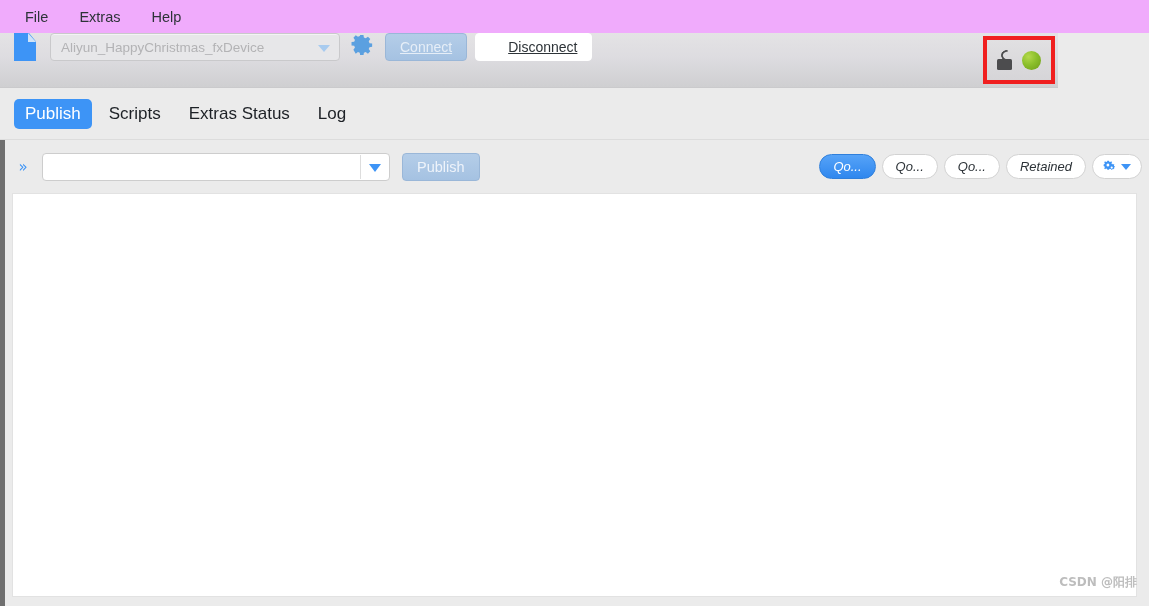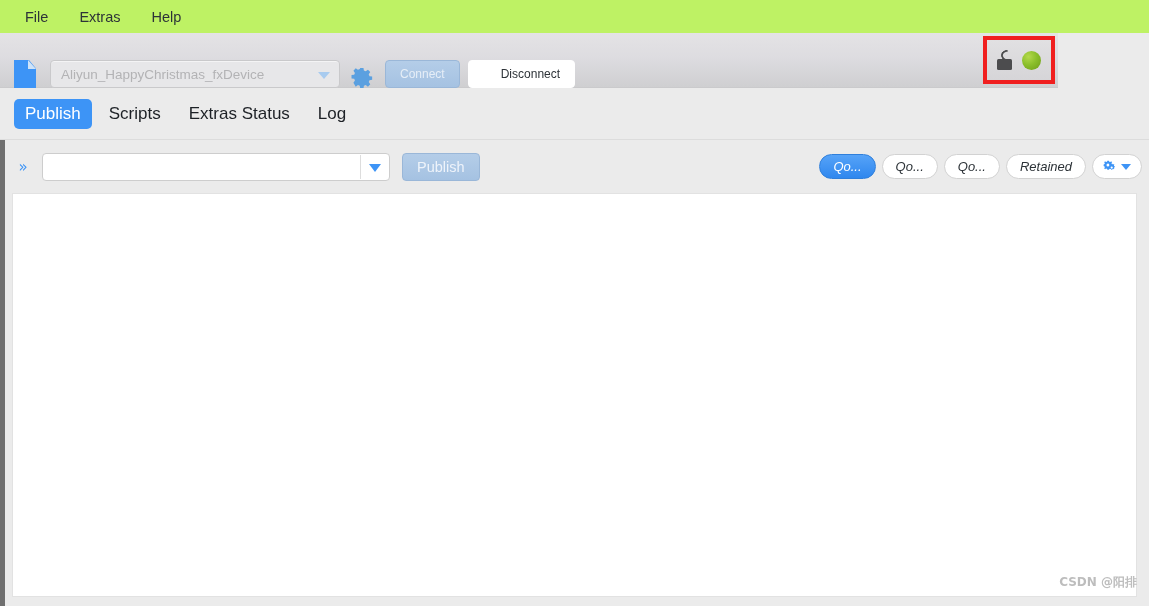--- a/index.html
+++ b/index.html
@@ -6,35 +6,35 @@
   html, body {
     width: 1149px; height: 606px;
     font-family: "Liberation Sans", sans-serif;
     background: #ebebeb;
     overflow: hidden;
   }
 
   
   #menubar {
     position: absolute; left: 0; top: 0; width: 1149px; height: 33px;
-    background: #bef264;
+    background: #f0abfc;
     display: flex; align-items: center;
   }
   .menu-item {
     font-size: 14.5px; color: #2d3338;
     padding: 3px 11px; margin-left: 9px;
     cursor: default; white-space: nowrap;
   }
   .menu-item:first-child { margin-left: 14px; }
 
   
   #toolbar {
     position: absolute; left: 0; top: 33px; width: 1058px; height: 55px;
     background: linear-gradient(to bottom, #e4e3e5 0%, #dddce0 45%, #cfcfd1 98%, #c6c6c8 100%);
-    display: flex; align-items: flex-end;
+    display: flex; align-items: flex-start;
   }
 
   #doc-icon { width: 22px; height: 28px; margin-left: 14px; position: relative; flex: none; }
   #doc-icon .body {
     position: absolute; left: 0; top: 0; width: 22px; height: 28px;
     background: #3d94f6;
     clip-path: polygon(0 0, 68% 0, 100% 30%, 100% 100%, 0 100%);
   }
   #doc-icon .fold {
     position: absolute; right: 0; top: 0; width: 8px; height: 9px;
@@ -62,23 +62,23 @@
     border-top: 7px solid #a8cbef;
   }
 
   #gear-btn {
     margin-left: 11px; width: 22px; height: 22px; flex: none;
     position: relative;
   }
   .gear-svg { display: block; }
 
   .tbtn {
-    height: 28px; border-radius: 4px; font-size: 12px;
-    display: flex; align-items: center; justify-content: center;
-    padding: 0 14px; white-space: nowrap;
+    height: 28px; border-radius: 4px; font-size: 14px;
+    display: flex; align-items: center; justify-content: center;
+    padding: 0 14px; white-space: nowrap; text-decoration: underline;
   }
   #connect-btn {
     margin-left: 12px;
     background: linear-gradient(to bottom, #b4cde8, #a5c2e2);
     border: 1px solid #9ab7d8;
     color: #e6eef7;
   }
   #disconnect-btn {
     margin-left: 8px;
     background: #ffffff;

